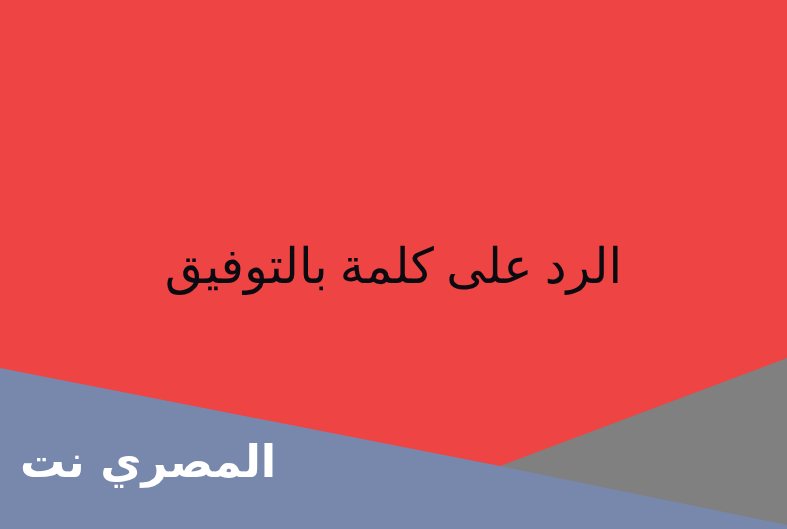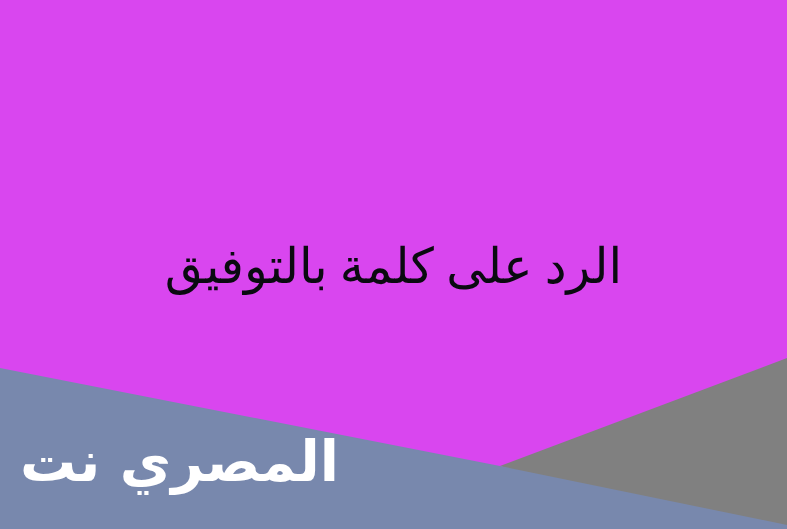--- a/index.html
+++ b/index.html
@@ -9,21 +9,21 @@
     background: #ffffff;
   }
   body {
     font-family: "Liberation Sans", sans-serif;
   }
 
   .canvas {
     position: relative;
     width: 787px;
     height: 529px;
-    background: #d946ef;
+    background: #ef4444;
     overflow: hidden;
   }
 
   
   .shapes {
     position: absolute;
     left: 0;
     top: 0;
     width: 787px;
     height: 529px;
@@ -50,21 +50,21 @@
   }
 
   
   .logo {
     position: absolute;
     left: 20px;
     top: 434px;
     direction: rtl;
     unicode-bidi: isolate;
     font-family: "DejaVu Sans", "Liberation Sans", sans-serif;
-    font-size: 56px;
+    font-size: 45px;
     line-height: 56px;
     font-weight: 700;
     color: #ffffff;
     white-space: nowrap;
     letter-spacing: -1px;
   }
 </style>
 </head>
 <body>
 

